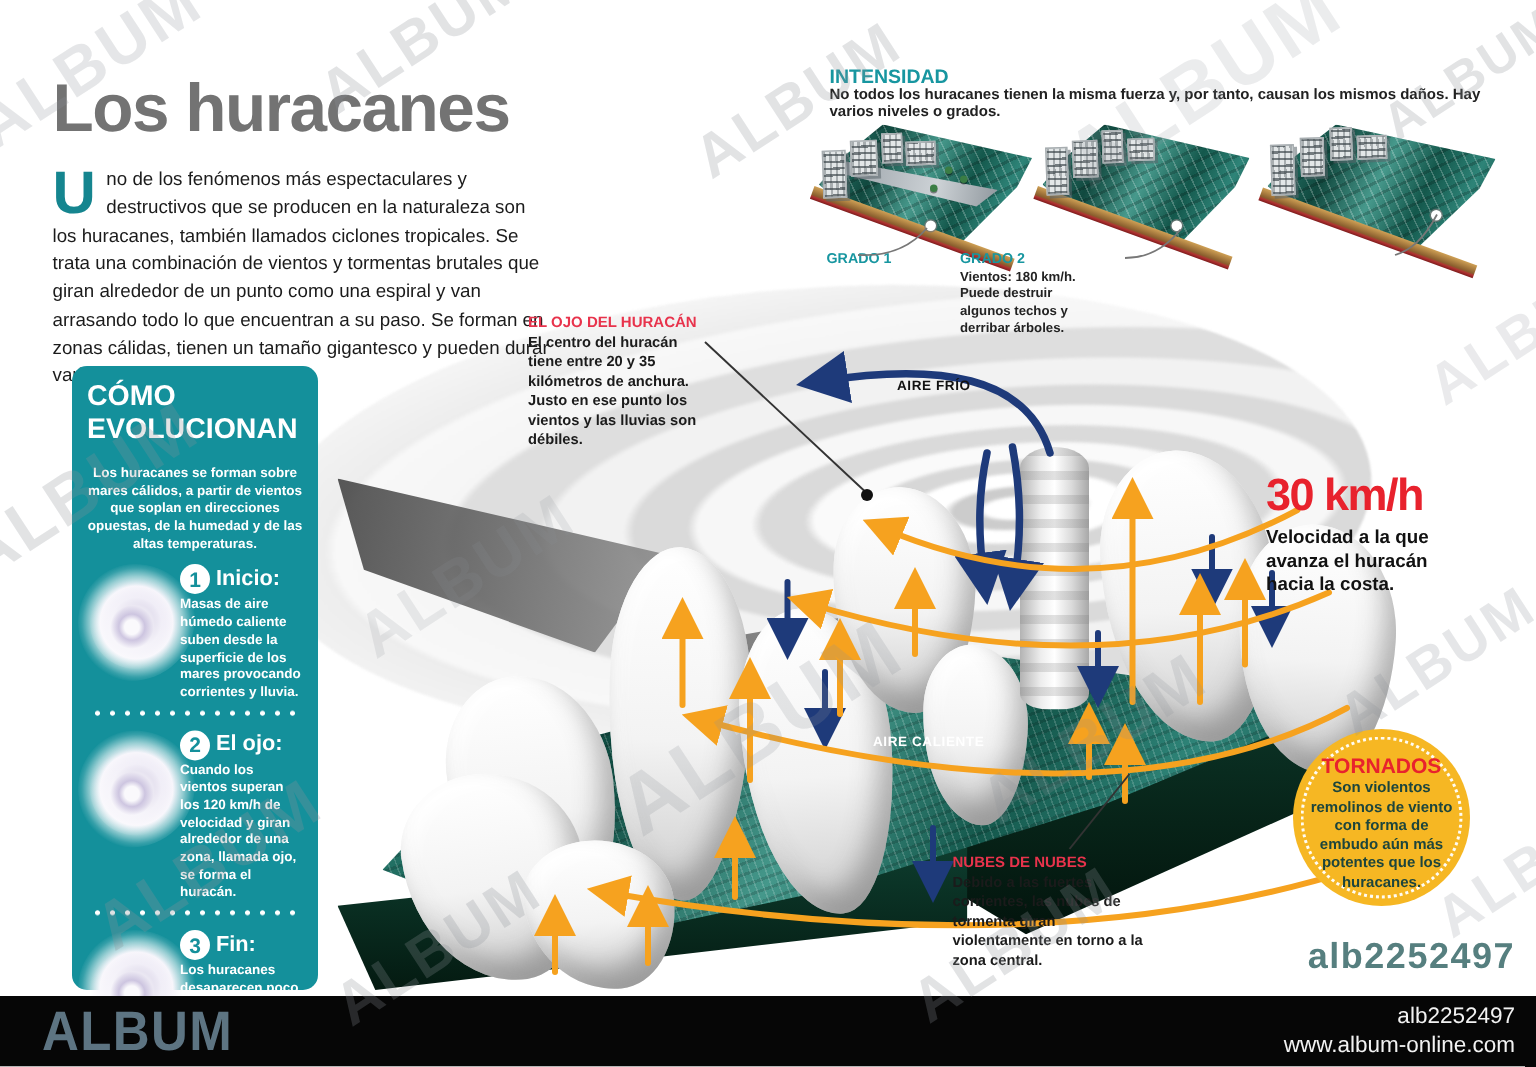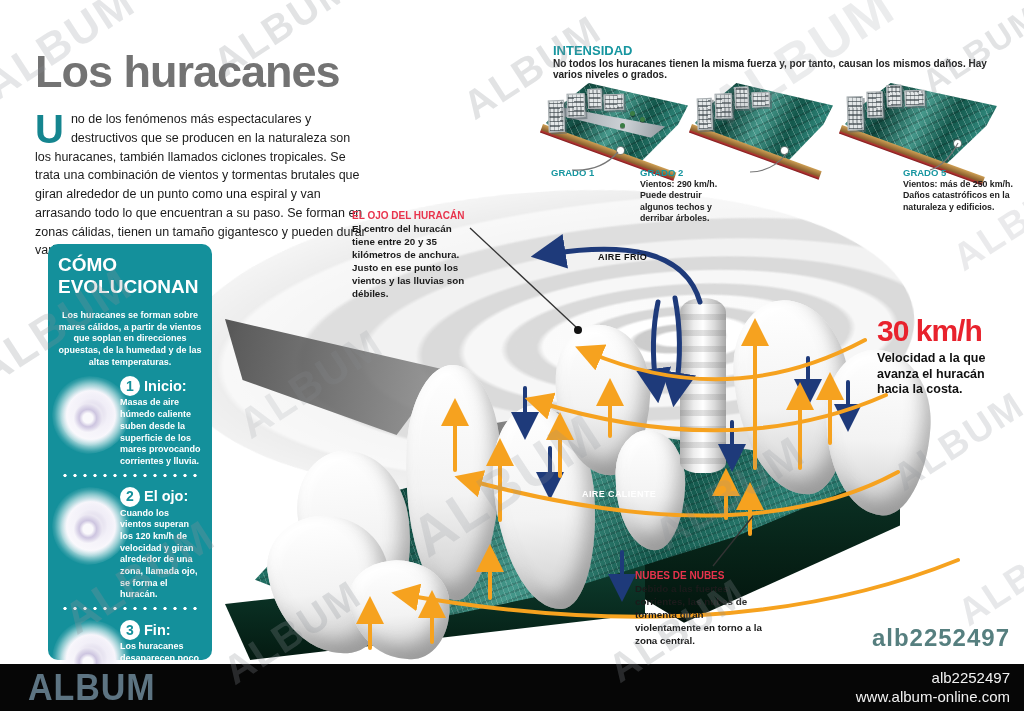--- a/index.html
+++ b/index.html
@@ -115,21 +115,21 @@
   .lbl-air { position:absolute; font-size:9px; font-weight:800; letter-spacing:.4px; z-index:9; }
   .lbl-cold { left:598px; top:252px; color:#111; }
   .lbl-warm { left:582px; top:489px; color:#fff; }
 
   
   .ann { position:absolute; z-index:9; }
   .ann h4 { font-size:10px; font-weight:800; color:#e8334c; margin-bottom:2px; }
   .ann p { font-size:9.8px; font-weight:700; color:#1b1b1b; line-height:1.32; }
   .ann-eye { left:352px; top:210px; width:124px; }
   .ann-clouds { left:635px; top:570px; width:128px; }
-  .speed { left:877px; top:314px; width:124px; }
+  .speed { left:844px; top:314px; width:124px; }
   .speed .val { font-size:30px; font-weight:800; color:#e8222d; letter-spacing:-1px; }
   .speed p { font-size:12.5px; font-weight:700; color:#111; line-height:1.25; margin-top:3px; }
   .tornados { left:862px; top:486px; width:118px; height:118px; border-radius:50%;
      background:#f6b723; text-align:center; padding:16px 10px 0 10px; z-index:9; }
   .tornados::before { content:""; position:absolute; inset:5px; border-radius:50%;
      border:2px dotted rgba(255,255,255,.95); }
   .tornados h4 { font-size:14px; font-weight:800; color:#e8222d; margin-bottom:2px; position:relative; }
   .tornados p { font-size:10px; font-weight:700; color:#1d453c; line-height:1.25; position:relative; }
 
   
@@ -249,25 +249,21 @@
       <div class="bldg" style="left:60px;top:8px;width:20px;height:16px"></div>
     </div>
     <div class="iso-dot" style="left:72%;top:70%"></div>
   </div>
 
   <div class="grade" style="left:551px;width:82px">
     <h3>GRADO 1</h3>
   </div>
   <div class="grade" style="left:640px;width:88px">
     <h3>GRADO 2</h3>
-    <p>Vientos: 290 km/h. Puede destruir algunos techos y derribar árboles.</p>
-  </div>
-  <div class="grade" style="left:903px;width:112px">
-    <h3>GRADO 5</h3>
-    <p>Vientos: más de 250 km/h. Daños catastróficos en la naturaleza y edificios.</p>
+    <p>Vientos: 180 km/h. Puede destruir algunos techos y derribar árboles.</p>
   </div>
 
   <div class="spiral"></div>
   <div class="wedge" style="left:225px;top:290px;width:220px;height:145px;
        clip-path:polygon(0 20%, 100% 55%, 78% 100%, 8% 62%);
        background:linear-gradient(100deg,#3a3a3a,#8c8c8c);opacity:.85"></div>
   <div class="wedge" style="left:470px;top:403px;width:140px;height:82px;
        clip-path:polygon(0 30%, 100% 0, 85% 100%, 10% 90%);
        background:linear-gradient(100deg,#565656,#9a9a9a);opacity:.8"></div>
   <div class="sea-front-right"></div>
@@ -346,20 +342,24 @@
   <div class="ann ann-eye">
     <h4>EL OJO DEL HURACÁN</h4>
     <p>El centro del huracán tiene entre 20 y 35 kilómetros de anchura. Justo en ese punto los vientos y las lluvias son débiles.</p>
   </div>
 
   <div class="ann speed">
     <div class="val">30 km/h</div>
     <p>Velocidad a la que avanza el huracán hacia la costa.</p>
   </div>
 
+  <div class="ann tornados">
+    <h4>TORNADOS</h4>
+    <p>Son violentos remolinos de viento con forma de embudo aún más potentes que los huracanes.</p>
+  </div>
 
   <div class="ann ann-clouds">
     <h4>NUBES DE NUBES</h4>
     <p>Debido a las fuertes corrientes, las nubes de tormenta giran violentamente en torno a la zona central.</p>
   </div>
 
   <div class="code-overlay">alb2252497</div>
 
   <footer class="footer">
     <span class="brand">ALBUM</span>

